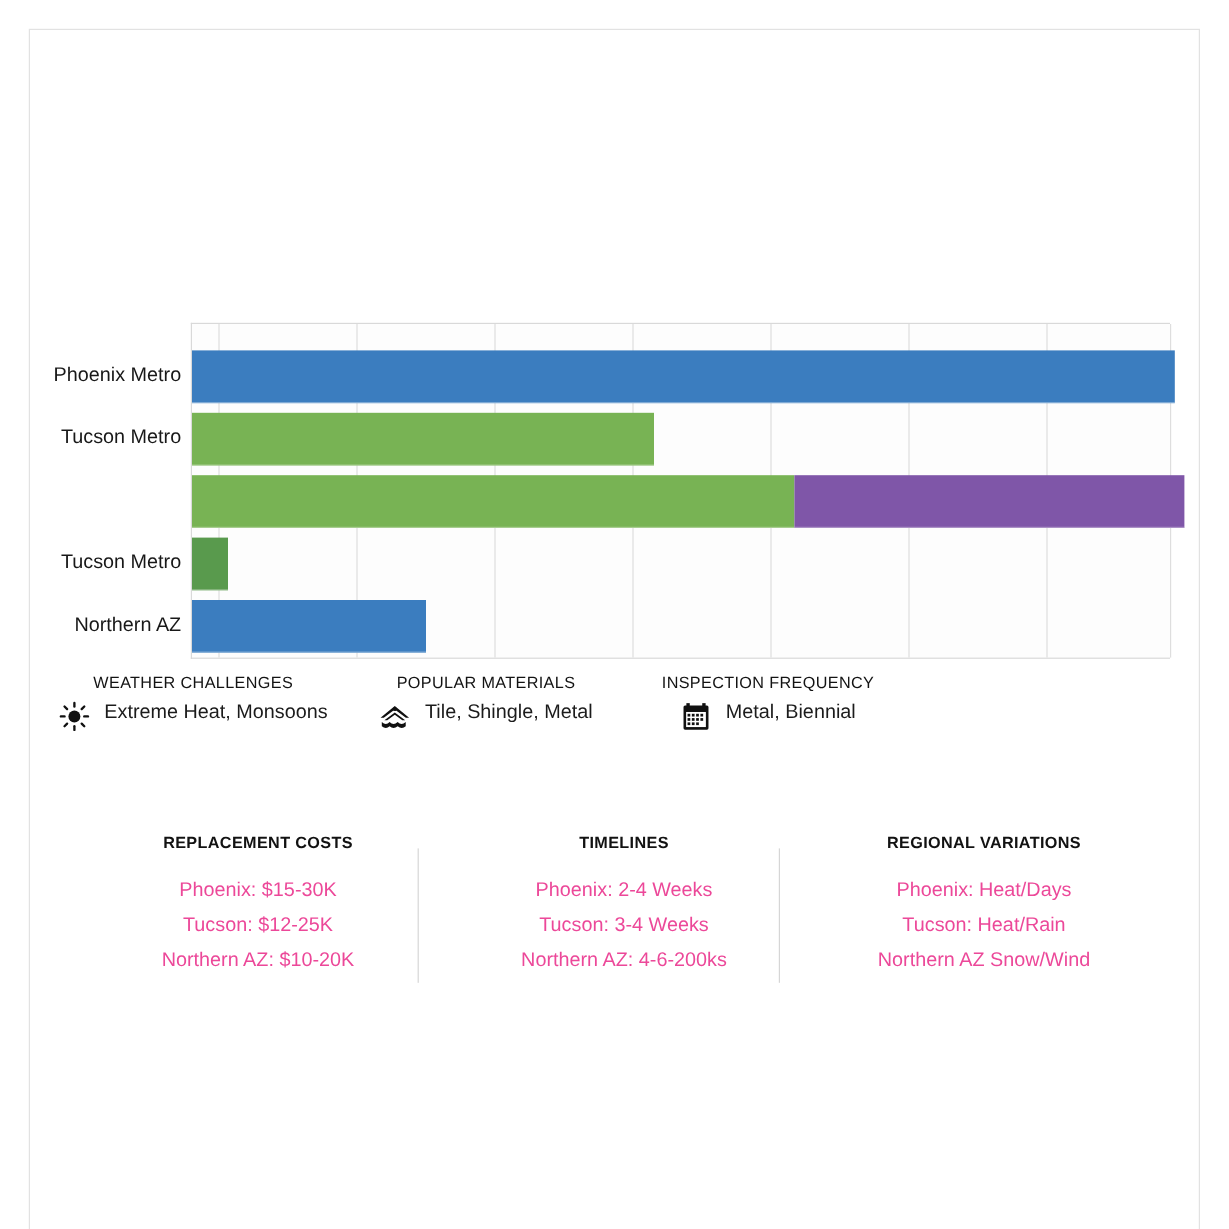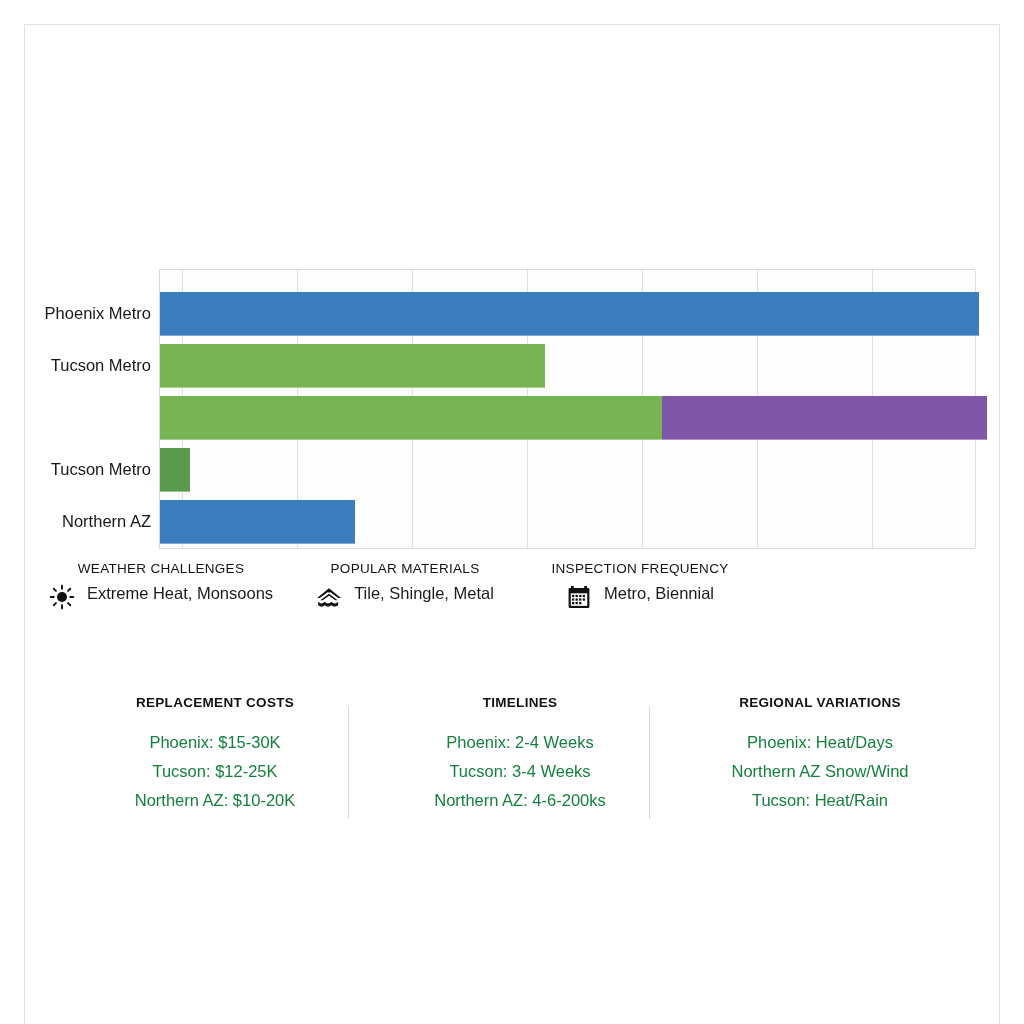--- a/index.html
+++ b/index.html
@@ -112,21 +112,21 @@
   .phead{
     font-size:13.5px;
     font-weight:bold;
     letter-spacing:.3px;
     color:#121212;
     white-space:nowrap;
   }
   .pline{
     margin-top:10px;
     font-size:16.5px;
-    color:#15803d;
+    color:#ec4899;
     white-space:nowrap;
   }
   .pline.first{margin-top:23px;}
   .pdiv{
     position:absolute;
     top:12px;
     width:1px;height:112px;
     background:#d6d6d6;
   }
 </style>
@@ -228,21 +228,21 @@
             <rect x="15.4" y="10" width="2.1" height="2.1"></rect>
             <rect x="5.5" y="13.3" width="2.1" height="2.1"></rect>
             <rect x="8.8" y="13.3" width="2.1" height="2.1"></rect>
             <rect x="12.1" y="13.3" width="2.1" height="2.1"></rect>
             <rect x="15.4" y="13.3" width="2.1" height="2.1"></rect>
             <rect x="5.5" y="16.6" width="2.1" height="2.1"></rect>
             <rect x="8.8" y="16.6" width="2.1" height="2.1"></rect>
             <rect x="12.1" y="16.6" width="2.1" height="2.1"></rect>
           </g>
         </svg>
-        <span class="ival">Metro, Biennial</span>
+        <span class="ival">Metal, Biennial</span>
       </div>
     </div>
 
   </div>
 
   <div id="panels">
 
     <div class="panel" style="left:45px;text-align:center;">
       <div class="phead">REPLACEMENT COSTS</div>
       <div class="pline first">Phoenix: $15-30K</div>
@@ -257,18 +257,18 @@
       <div class="pline first">Phoenix: 2-4 Weeks</div>
       <div class="pline">Tucson: 3-4 Weeks</div>
       <div class="pline">Northern AZ: 4-6-200ks</div>
     </div>
 
     <div class="pdiv" style="left:624px;"></div>
 
     <div class="panel" style="left:650px;">
       <div class="phead">REGIONAL VARIATIONS</div>
       <div class="pline first">Phoenix: Heat/Days</div>
+      <div class="pline">Tucson: Heat/Rain</div>
       <div class="pline">Northern AZ Snow/Wind</div>
-      <div class="pline">Tucson: Heat/Rain</div>
     </div>
   </div>
 
 </div>
 
 </body></html>

